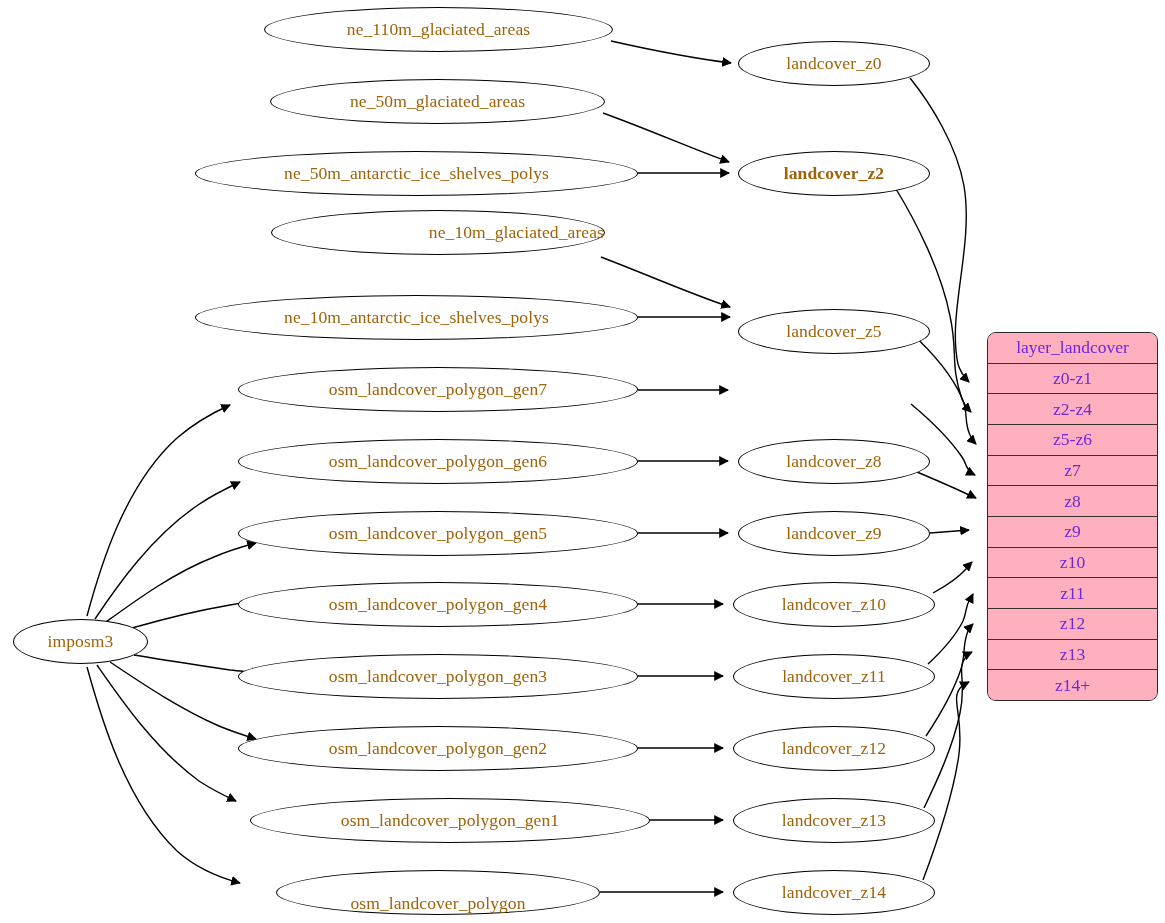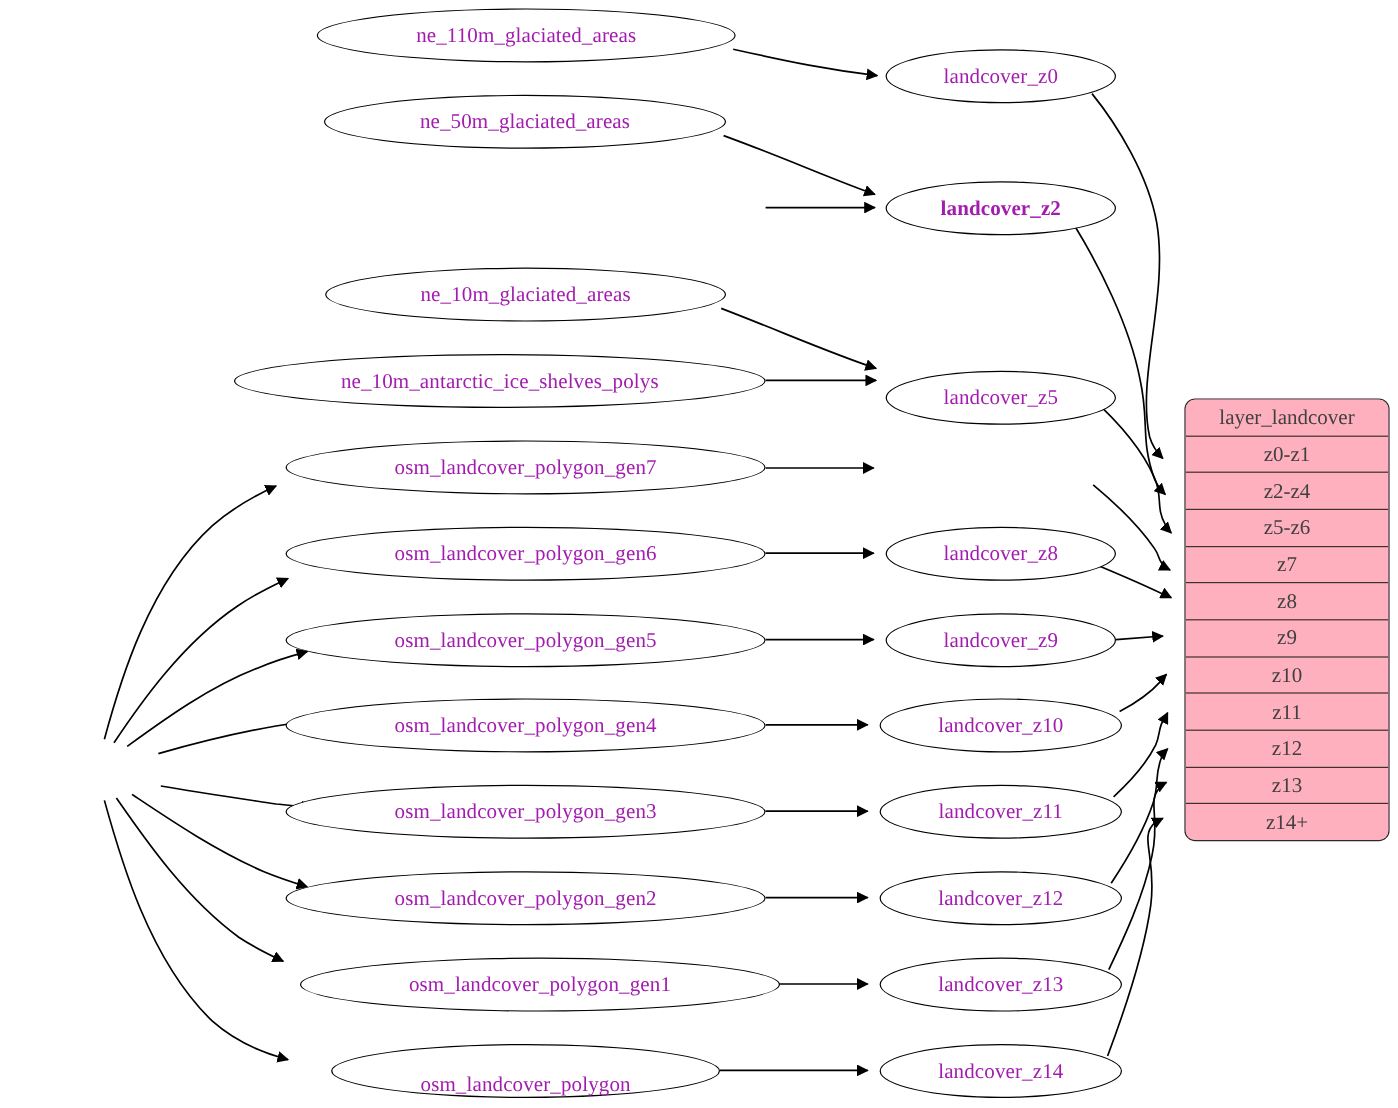--- a/index.html
+++ b/index.html
@@ -25,21 +25,21 @@
   }
   .node-ellipse {
     position: absolute;
     box-sizing: border-box;
     border: 1.1px solid #000000;
     border-radius: 50%;
     background: #ffffff;
     display: flex;
     align-items: center;
     justify-content: center;
-    color: #a21caf;
+    color: #a16207;
     font-size: 17.5px;
     white-space: nowrap;
     letter-spacing: 0.1px;
   }
   .table-node {
     position: absolute;
     box-sizing: border-box;
     border: 1.4px solid #2b2b2b;
     border-radius: 9px;
     background: #ffb0be;
@@ -47,21 +47,21 @@
     display: flex;
     flex-direction: column;
   }
   .table-row {
     box-sizing: border-box;
     flex: 1 1 0;
     display: flex;
     align-items: center;
     justify-content: center;
     font-size: 17.5px;
-    color: #404040;
+    color: #6d28d9;
     border-top: 1.4px solid #3a3030;
     background: #ffb0be;
   }
   .table-row.header {
     border-top: none;
     font-size: 17.5px;
   }
 </style>
 </head>
 <body>
@@ -107,28 +107,34 @@
       <path d="M 917,472 C 936,480 957,489 971,496 C 973,497 974,497 976,498"></path>
       <path d="M 930,533 C 944,532 957,531 969,530"></path>
       <path d="M 933,593 C 946,586 959,577 967,568 C 969,566 970,564 972,562"></path>
       <path d="M 928,664 C 941,652 955,637 963,621 C 967,612 965,607 970,599 C 971,597 972,596 973,594"></path>
       <path d="M 926,736 C 938,718 953,693 961,669 C 966,653 962,646 968,631 C 969,628 971,626 973,624"></path>
       <path d="M 924,808 C 936,783 953,747 960,713 C 967,681 956,668 966,657 C 968,655 970,653 972,652"></path>
       <path d="M 923,880 C 935,848 953,798 959,754 C 964,714 949,698 962,686 C 964,684 967,683 969,682"></path>
     </g>
   </svg>
 
+  <div class="node-ellipse" style="left:13px; top:619px; width:135px; height:45px;">
+    <span>imposm3</span>
+  </div>
 
   <div class="node-ellipse" style="left:264px; top:7px; width:349px; height:45px;">
     <span>ne_110m_glaciated_areas</span>
   </div>
   <div class="node-ellipse" style="left:270px; top:79px; width:335px; height:45px;">
     <span>ne_50m_glaciated_areas</span>
   </div>
-  <div class="node-ellipse" style="left:271px; top:223px; width:334px; height:45px;">
+  <div class="node-ellipse" style="left:195px; top:151px; width:443px; height:45px;">
+    <span>ne_50m_antarctic_ice_shelves_polys</span>
+  </div>
+  <div class="node-ellipse" style="left:271px; top:210px; width:334px; height:45px;justify-content:flex-end;">
     <span>ne_10m_glaciated_areas</span>
   </div>
   <div class="node-ellipse" style="left:195px; top:295px; width:443px; height:45px;">
     <span>ne_10m_antarctic_ice_shelves_polys</span>
   </div>
 
   <div class="node-ellipse" style="left:238px; top:367px; width:400px; height:45px;">
     <span>osm_landcover_polygon_gen7</span>
   </div>
   <div class="node-ellipse" style="left:238px; top:439px; width:400px; height:45px;">

